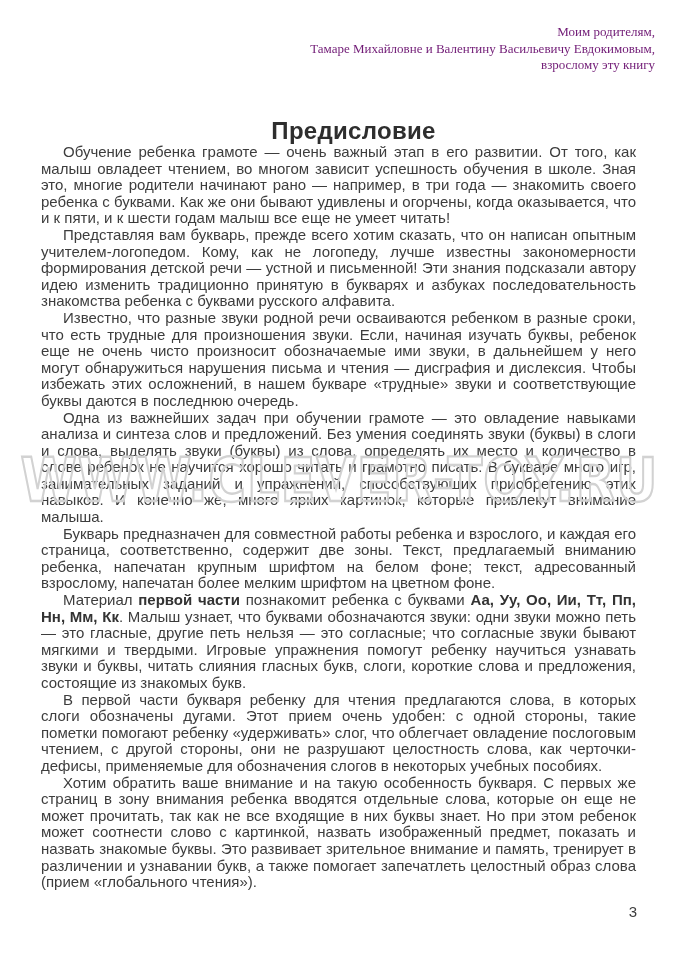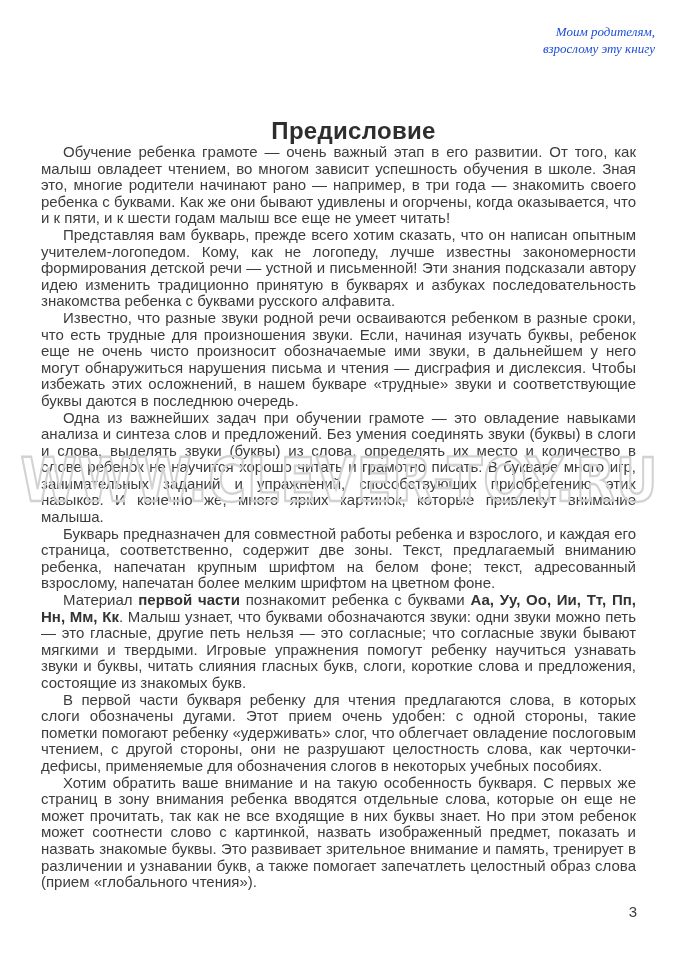--- a/index.html
+++ b/index.html
@@ -12,24 +12,23 @@
   .page {
     position: relative;
     width: 679px; height: 960px;
     background: #ffffff;
   }
   .dedication {
     position: absolute;
     top: 24px; right: 24px; left: 60px;
     text-align: right;
     font-family: "Liberation Serif", serif;
-    font-style: italic;
     font-size: 13px;
     line-height: 16.5px;
-    color: #1d4ed8;
+    color: #701a75;
   }
   .title {
     position: absolute;
     top: 101px; left: 0; right: 12px;
     text-align: center;
     font-weight: bold;
     font-size: 24px;
     letter-spacing: 0.3px;
     color: #2e2e2e;
     margin-left: 40px;
@@ -70,20 +69,21 @@
     color: #3d3d3d;
   }
 </style>
 </head>
 <body>
 
 <div class="page">
 
   <div class="dedication">
     <div>Моим родителям,</div>
+    <div>Тамаре Михайловне и Валентину Васильевичу Евдокимовым,</div>
     <div>взрослому эту книгу</div>
   </div>
 
   <h1 class="title">Предисловие</h1>
 
   <div class="watermark">WWW.CLEVER-TOY.RU</div>
 
   <div class="body-text">
       <p><span>Обучение ребенка грамоте — очень важный этап в его развитии. От того, как малыш овладеет чтением, во многом зависит успешность обучения в школе. Зная это, многие родители начинают рано — например, в три года — знакомить своего ребенка с буквами. Как же они бывают удивлены и огорчены, когда оказывается, что и к пяти, и к шести годам малыш все еще не умеет читать!</span></p>
       <p><span>Представляя вам букварь, прежде всего хотим сказать, что он написан опытным учителем-логопедом. Кому, как не логопеду, лучше известны закономерности формирования детской речи — устной и письменной! Эти знания подсказали автору идею изменить традиционно принятую в букварях и азбуках последовательность знакомства ребенка с буквами русского алфавита.</span></p>

